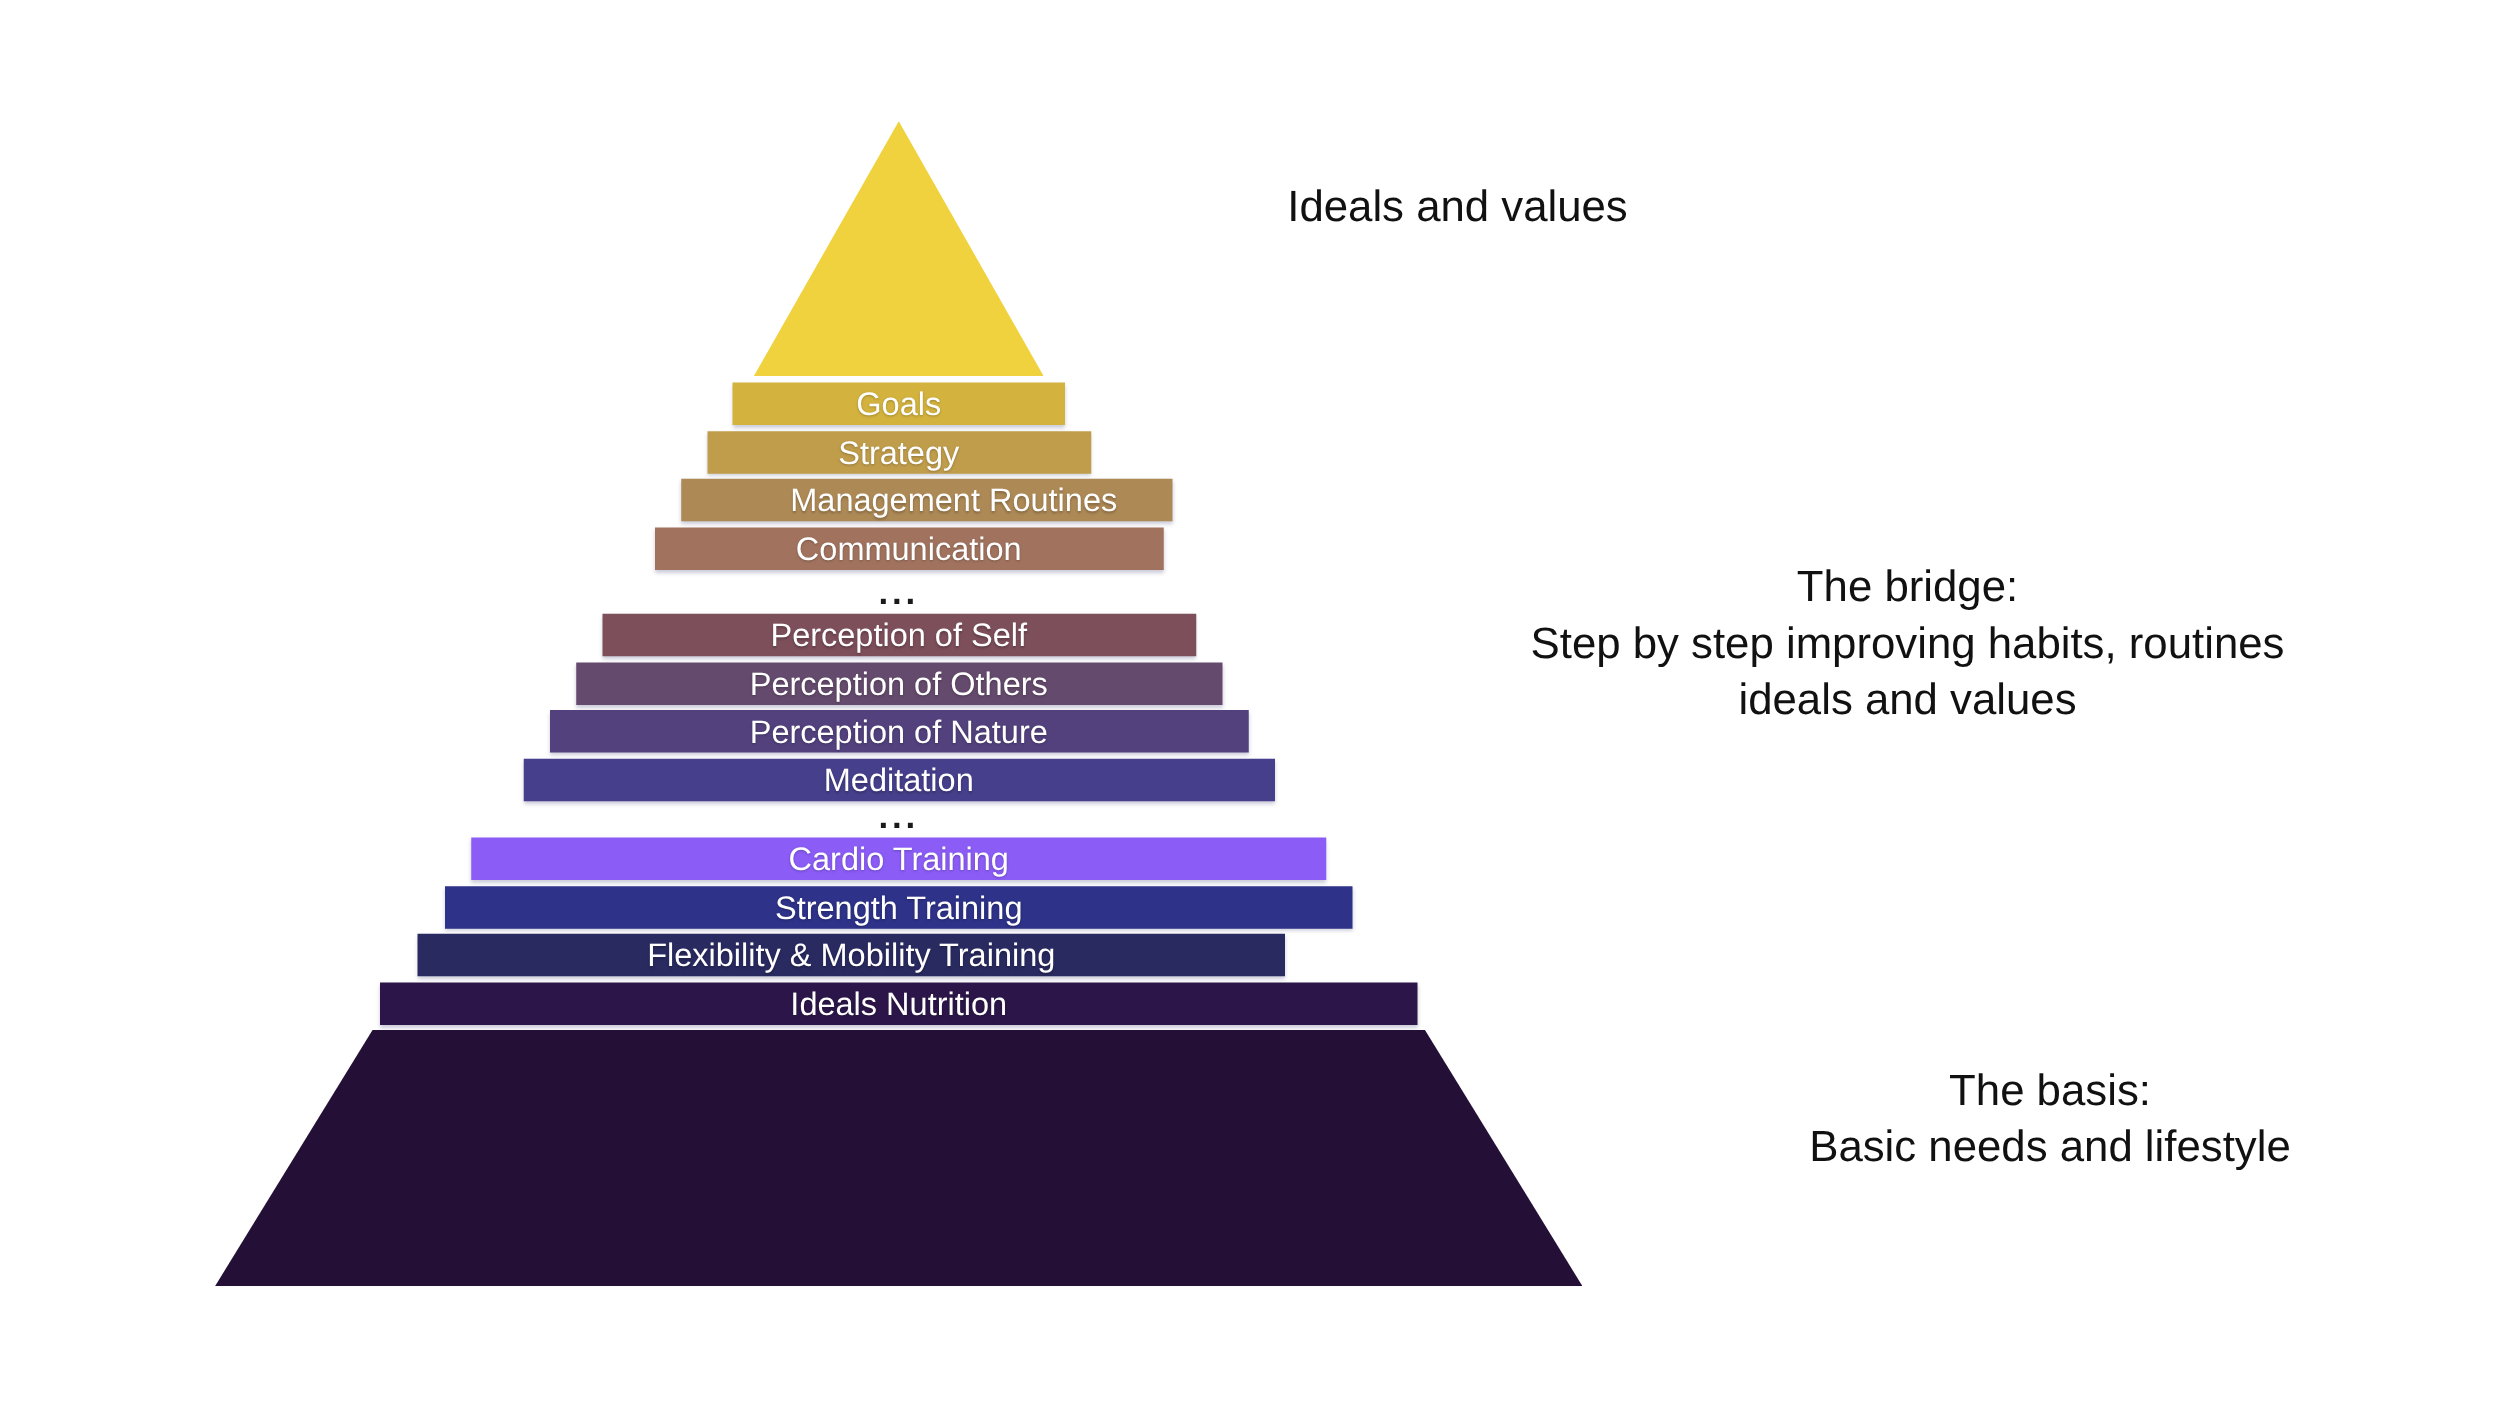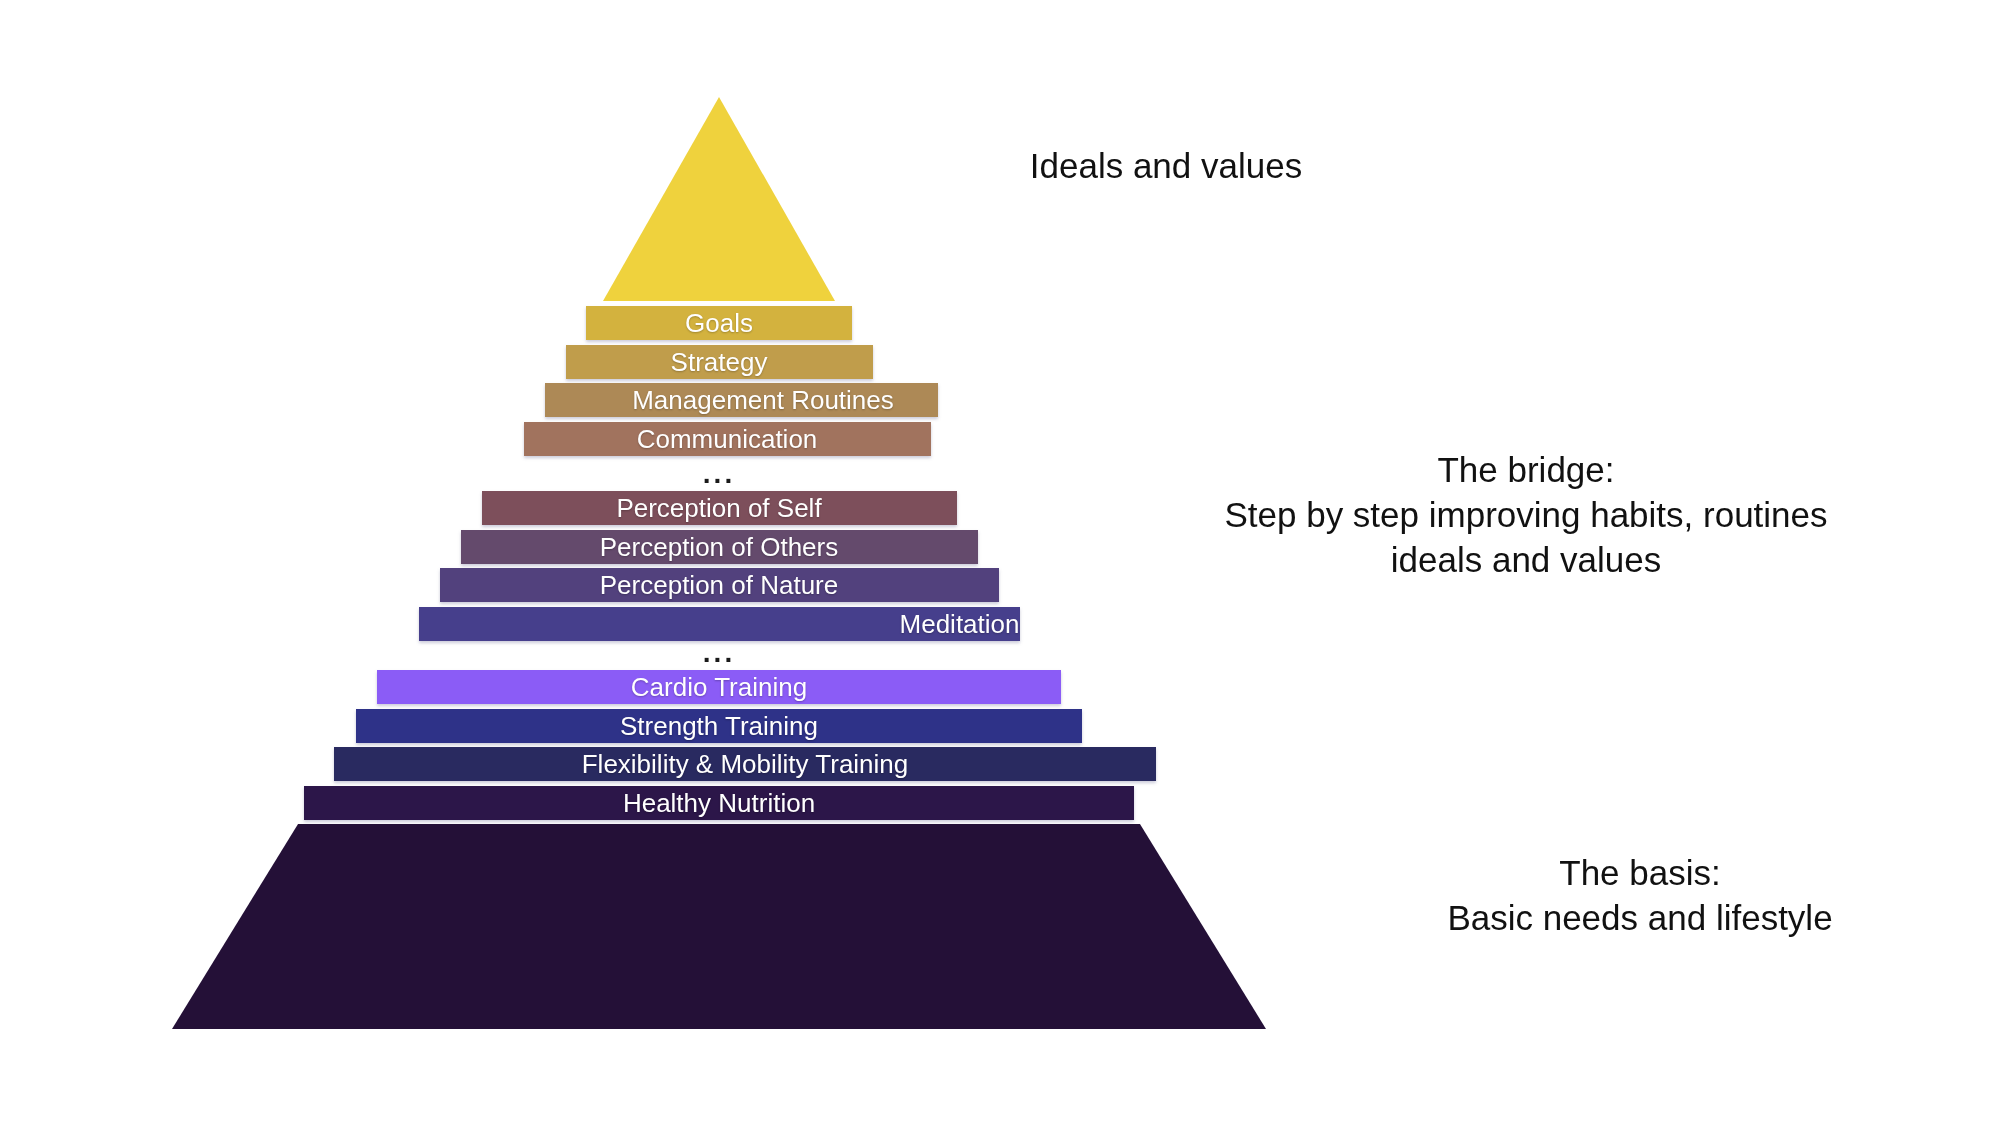--- a/index.html
+++ b/index.html
@@ -89,35 +89,35 @@
       <div class="dots-row" style="top: 462px;">...</div>
       <div class="bar" style="top: 491px; width: 475px; left: 481.5px; background: rgb(125, 79, 91);">
         <span class="bar-label">Perception of Self</span>
       </div>
       <div class="bar" style="top: 530px; width: 517px; left: 460.5px; background: rgb(100, 74, 108);">
         <span class="bar-label">Perception of Others</span>
       </div>
       <div class="bar" style="top: 568px; width: 559px; left: 439.5px; background: rgb(82, 65, 125);">
         <span class="bar-label">Perception of Nature</span>
       </div>
-      <div class="bar" style="top: 607px; width: 601px; left: 418.5px; background: rgb(70, 63, 140); justify-content: flex-end;">
+      <div class="bar" style="top: 607px; width: 601px; left: 418.5px; background: rgb(70, 63, 140);">
         <span class="bar-label">Meditation</span>
       </div>
       <div class="dots-row" style="top: 641px;">...</div>
       <div class="bar" style="top: 670px; width: 684px; left: 377px; background: #8b5cf6;">
         <span class="bar-label">Cardio Training</span>
       </div>
       <div class="bar" style="top: 709px; width: 726px; left: 356px; background: rgb(46, 50, 136);">
         <span class="bar-label">Strength Training</span>
       </div>
-      <div class="bar" style="top: 747px; width: 822px; left: 334px; background: rgb(41, 42, 96);">
+      <div class="bar" style="top: 747px; width: 694px; left: 334px; background: rgb(41, 42, 96);">
         <span class="bar-label">Flexibility &amp; Mobility Training</span>
       </div>
       <div class="bar" style="top: 786px; width: 830px; left: 304px; background: rgb(44, 22, 73);">
-        <span class="bar-label">Healthy Nutrition</span>
+        <span class="bar-label">Ideals Nutrition</span>
       </div>
     </div>
   <div class="base-trapezoid" id="base" style="background: rgb(36, 16, 55);"></div>
   <div id="annotations">
       <div class="annot" style="left: 766px; top: 143px;">
         <div class="annot-line">Ideals and values</div>
       </div>
       <div class="annot" style="left: 1126px; top: 447px;">
         <div class="annot-line">The bridge:</div>
         <div class="annot-line">Step by step improving habits, routines</div>

